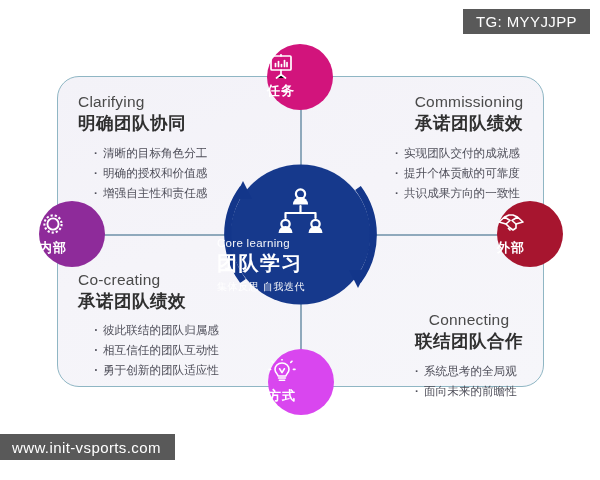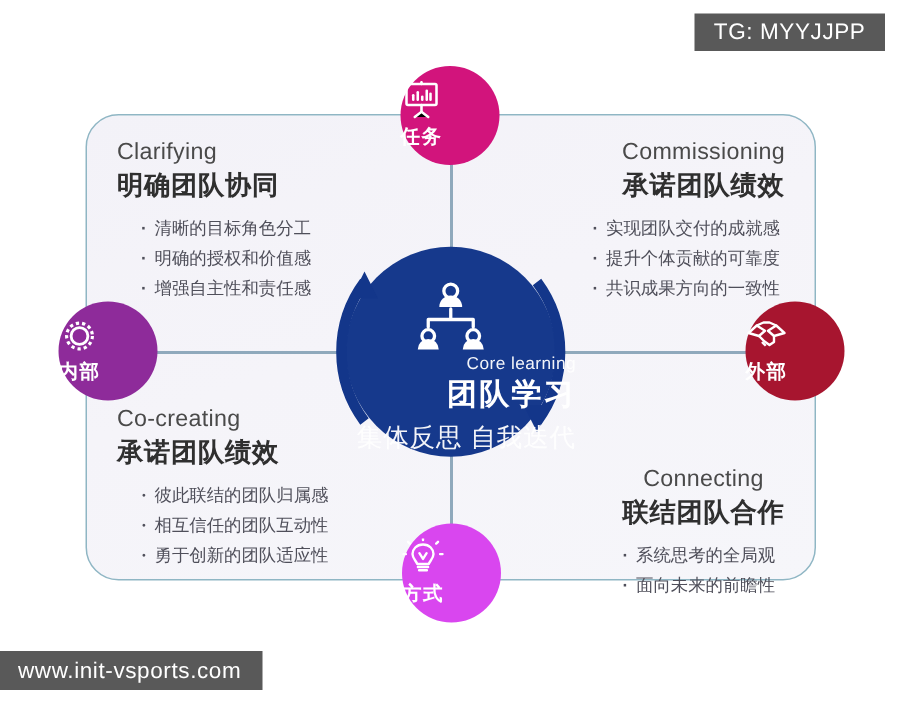--- a/index.html
+++ b/index.html
@@ -122,38 +122,38 @@
     left: 217px;
     top: 151px;
     width: 167px;
     height: 167px;
   }
   .core svg { position: absolute; inset: 0; }
   .core-text {
     position: absolute;
     left: 0; right: 0;
     top: 86px;
-    text-align: right;
+    text-align: left;
     color: #ffffff;
     pointer-events: none;
   }
   .core-en {
     font-size: 11.5px;
     letter-spacing: .3px;
     opacity: .95;
   }
   .core-cn {
     font-size: 20px;
     font-weight: 700;
     letter-spacing: 1.5px;
     line-height: 1.35;
     margin-top: 1px;
   }
   .core-sub {
-    font-size: 17px;
+    font-size: 10px;
     letter-spacing: .6px;
     margin-top: 3px;
     opacity: .95;
   }
 
   
   .badge {
     position: absolute;
     width: 66px;
     height: 66px;

